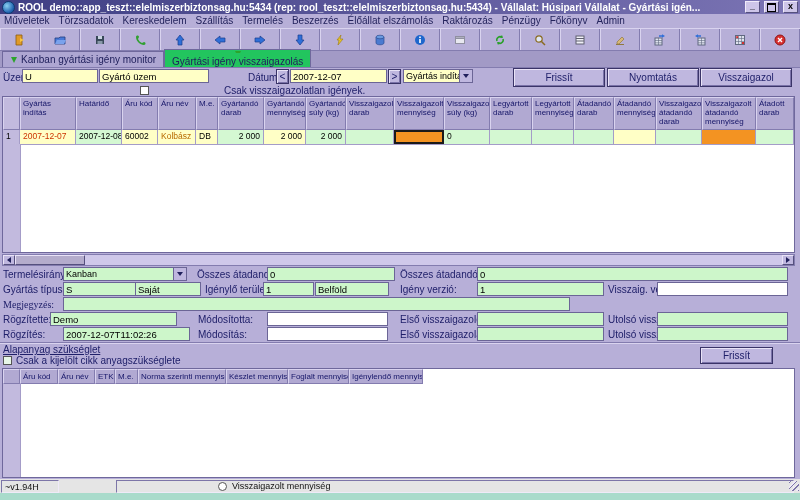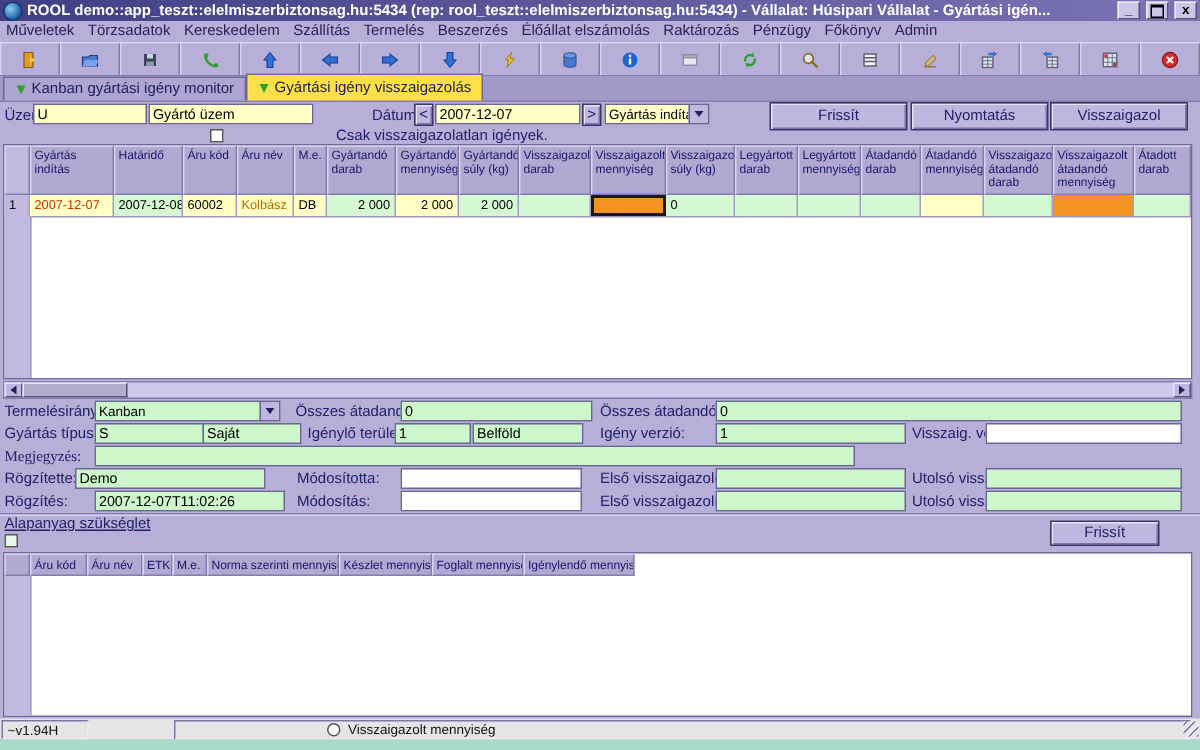--- a/index.html
+++ b/index.html
@@ -12,21 +12,21 @@
   .restore-g{display:inline-block;width:7px;height:6px;border:1px solid #000;border-top-width:2px;margin-top:1px;}
   
   .menubar{position:absolute;left:0;top:14px;width:800px;height:14px;display:flex;gap:9px;padding:1px 4px;box-sizing:border-box;color:#23235c;}
   .menuitem{white-space:nowrap;cursor:default;}
   
   .toolbar{position:absolute;left:0;top:28px;width:800px;height:23px;display:flex;border-top:1px solid #d9d3ef;border-bottom:1px solid #837caf;box-sizing:border-box;}
   .tbtn{flex:1;display:flex;align-items:center;justify-content:center;border-left:1px solid #d9d3ef;border-right:1px solid #837caf;}
   
   .tabstrip{position:absolute;left:0;top:51px;width:800px;height:17px;background:#a29ac6;border-bottom:1px solid #837caf;display:flex;align-items:flex-end;padding-left:2px;box-sizing:border-box;}
   .tab{height:15px;display:flex;align-items:center;gap:3px;padding:0 7px;background:#aea6d2;border:1px solid #6f689c;border-bottom:none;color:#20205c;white-space:nowrap;}
-  .tab.active{background:#fde047;height:17px;}
+  .tab.active{background:#22c55e;height:17px;flex-direction:column;}
   
   .lbl{position:absolute;color:#20206a;white-space:nowrap;font-size:10px;}
   .fld{position:absolute;height:14px;border:1px solid #6b6596;box-sizing:border-box;font-size:9.5px;padding:0 2px;font-family:"Liberation Sans",sans-serif;color:#000;}
   .g{background:#cdf6ca;} .y{background:#ffffc6;} .wh{background:#fff;}
   .combo{position:absolute;height:14px;border:1px solid #6b6596;box-sizing:border-box;display:flex;align-items:center;}
   .combo .txt{flex:1;font-size:9px;padding:0 2px;white-space:nowrap;overflow:hidden;}
   .cbtn{width:12px;height:100%;background:#bfb7df;border-left:1px solid #6b6596;display:flex;align-items:center;justify-content:center;flex:0 0 auto;}
   .tri{width:0;height:0;border-left:3px solid transparent;border-right:3px solid transparent;border-top:4px solid #20205c;}
   .btn{position:absolute;background:#bfb7df;border:1px solid #3a3468;box-shadow:inset 1px 1px 0 #e9e3f7,inset -1px -1px 0 #7a72a8;color:#20206a;font-size:10px;text-align:center;font-family:"Liberation Sans",sans-serif;padding:0;}
   .chk{position:absolute;width:9px;height:9px;background:#fff;border:1px solid #555;box-sizing:border-box;}
@@ -348,20 +348,21 @@
   <span class="lbl" style="left:198px;top:329px;">Módosítás:</span>
   <input class="fld wh" style="left: 267px; top: 327px; width: 121px;" readonly="" value="">
   <span class="lbl" style="left:400px;top:329px;">Első visszaigazolás:</span>
   <input class="fld g" style="left: 477px; top: 327px; width: 127px;" readonly="" value="">
   <span class="lbl" style="left:608px;top:329px;">Utolsó visszaig.:</span>
   <input class="fld g" style="left: 657px; top: 327px; width: 131px;" readonly="" value="">
 
   <div class="sep"></div>
   <span class="sectitle">Alapanyag szükséglet</span>
   <span class="chk" style="left:3px;top:356px;background:#e8f8e8;"></span>
+  <span class="lbl" style="left:16px;top:355px;">Csak a kijelölt cikk anyagszükséglete</span>
   <button class="btn" style="left:700px;top:347px;width:73px;height:17px;">Frissít</button>
 
   <div class="grid2">
     <div class="ghead2">
       <div class="hc2 rownum" style="width:17px"></div>
       <div class="hc2" style="width:38px">Áru kód</div>
       <div class="hc2" style="width:37px">Áru név</div>
       <div class="hc2" style="width:20px">ETK.</div>
       <div class="hc2" style="width:23px">M.e.</div>
       <div class="hc2" style="width:88px">Norma szerinti mennyiség</div>

